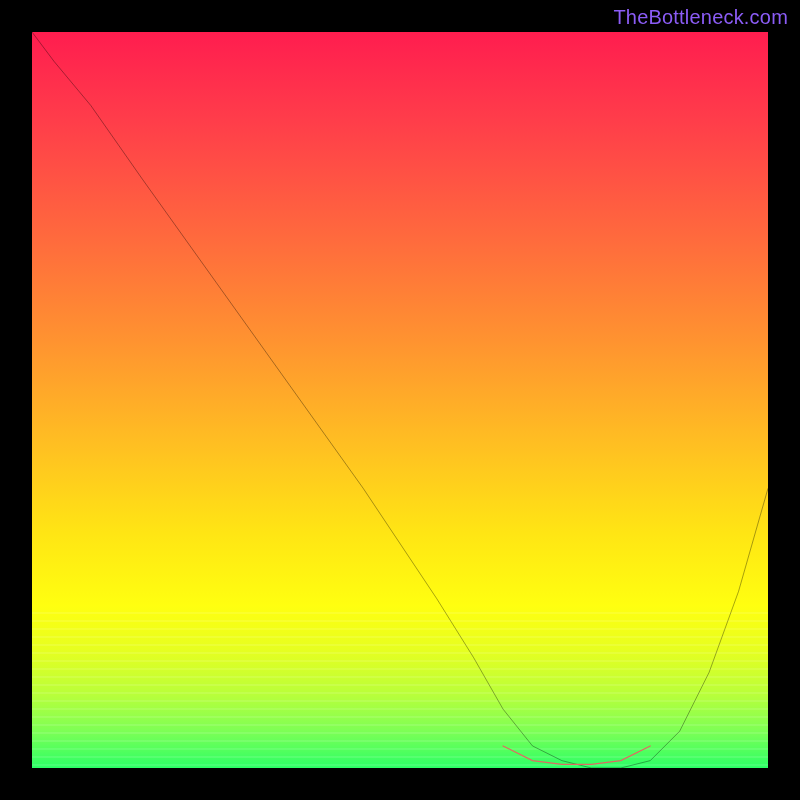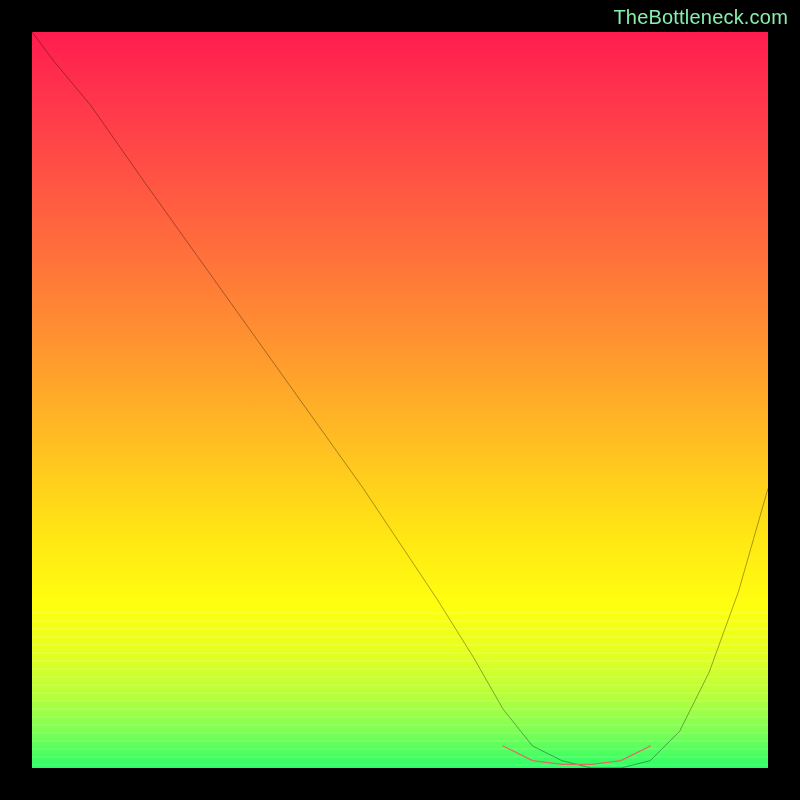--- a/index.html
+++ b/index.html
@@ -59,21 +59,21 @@
     left: 0;
     top: 0;
     width: 100%;
     height: 100%;
     pointer-events: none;
   }
   .watermark {
     position: absolute;
     top: 6px;
     right: 12px;
-    color: #86efac;
+    color: #8b5cf6;
     font-size: 20px;
     font-weight: 400;
     letter-spacing: 0.2px;
     pointer-events: none;
   }
 </style>
 </head>
 <body>
 
 <div class="wrap">

